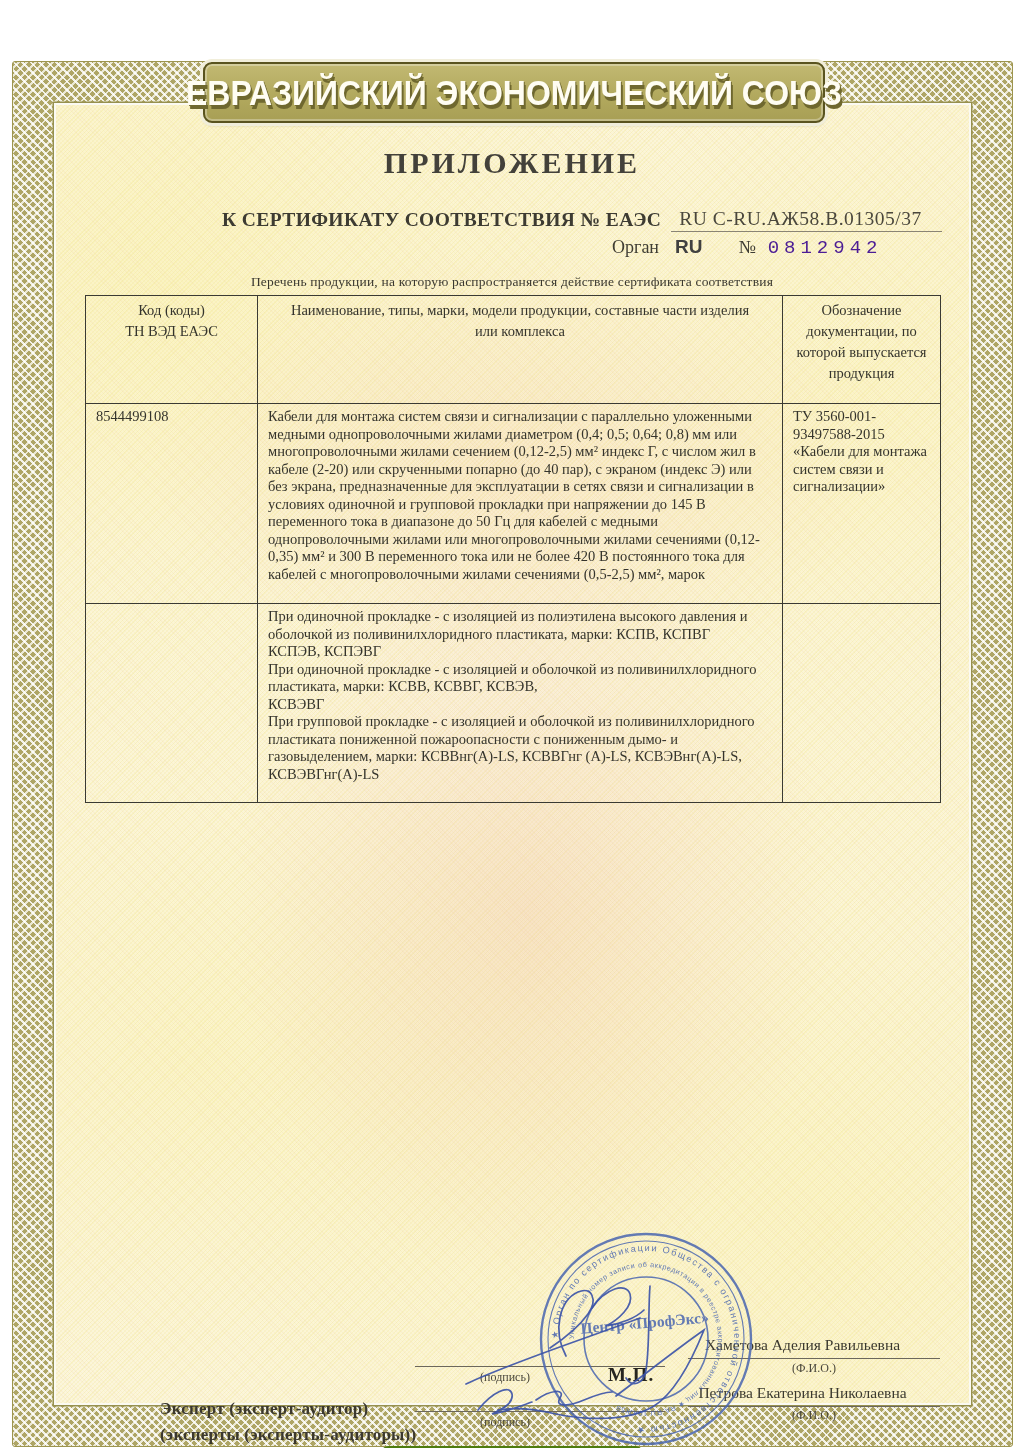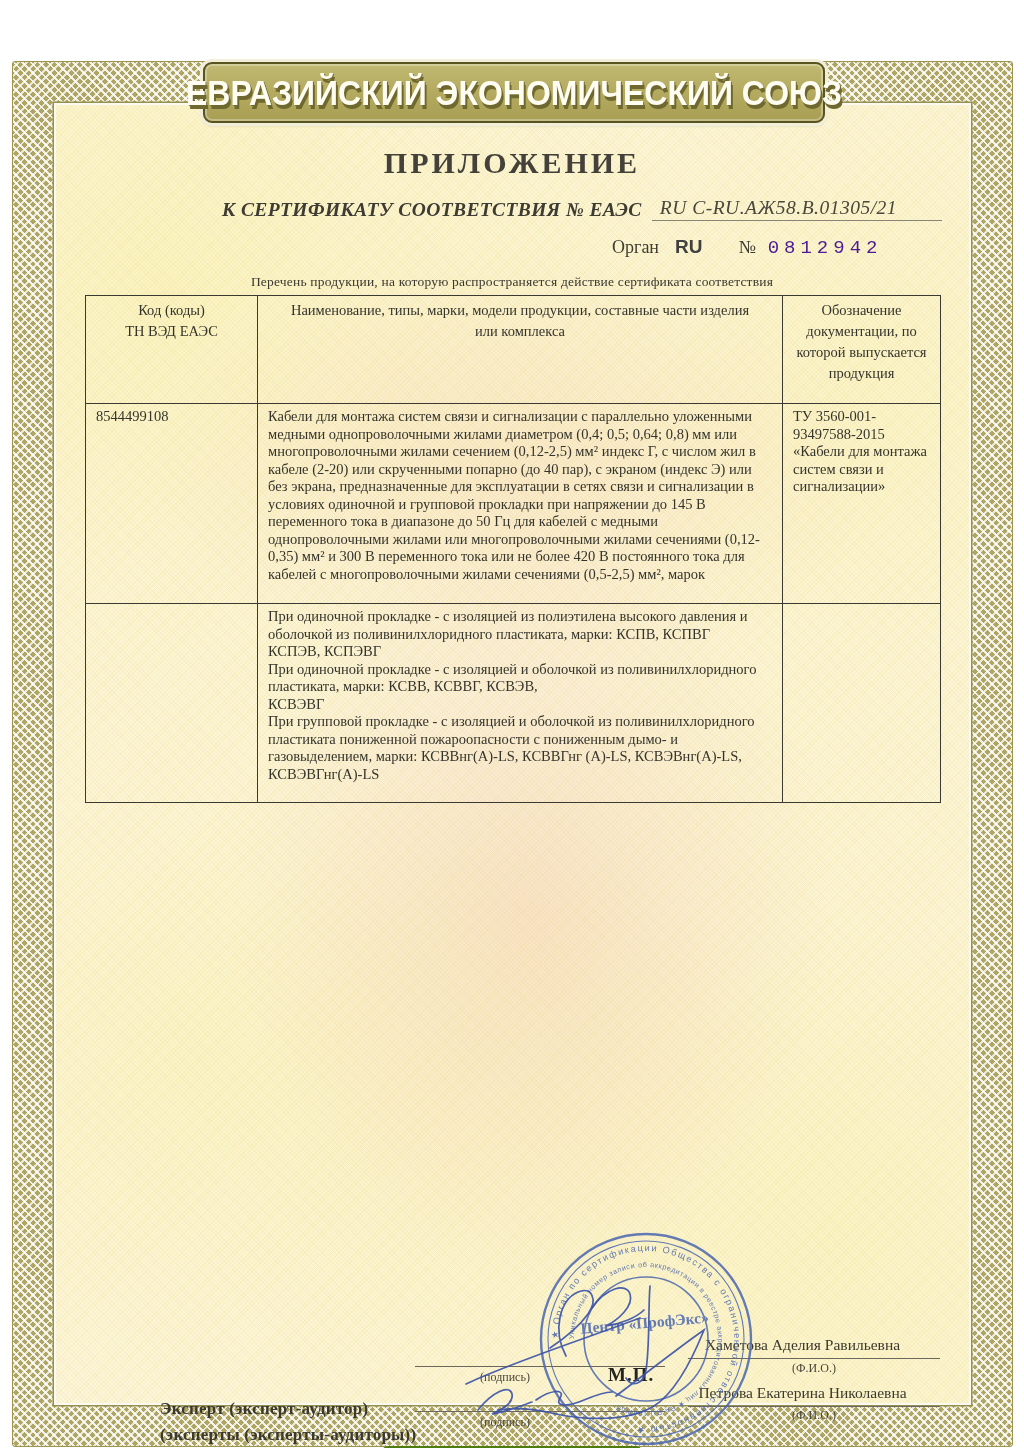--- a/index.html
+++ b/index.html
@@ -53,22 +53,22 @@
     letter-spacing:0px;white-space:nowrap;
     color:#fffdf2;
     text-shadow:1px 1px 0 #6f682f, 2px 3px 0 #6f682f;
     transform:scale(1.0,1.12);
   }
   .doc-title{
     left:0;right:0;top:98px;text-align:center;
     font-weight:bold;font-size:30px;letter-spacing:3px;color:#43413a;
   }
   .cert-line{
-    left:222px;right:82px;top:149px;
-    display:flex;align-items:flex-end;font-style:italic;
+    left:222px;right:82px;top:160px;
+    display:flex;align-items:center;
   }
   .cert-label{font-weight:bold;font-size:19.5px;letter-spacing:.4px;color:#3d3b32;white-space:nowrap;}
   .cert-number-wrap{flex:1;border-bottom:1.5px solid #8a8474;margin-left:10px;padding:0 0 1px 8px;}
   .cert-number{font-size:19.5px;color:#4a473c;letter-spacing:.5px;white-space:nowrap;}
   .series-line{left:612px;top:188px;display:flex;align-items:baseline;}
   .series-label{font-size:18px;color:#3f3d33;}
   .series-value{font-family:"Liberation Sans",sans-serif;font-weight:bold;font-size:19px;color:#404040;margin-left:16px;}
   .num-sign{font-size:18px;color:#3f3d33;margin-left:36px;}
   .blank-number{
     font-family:Liberation Mono, monospace;
@@ -139,21 +139,21 @@
   <div class="content"></div>
 
   <div class="banner">
     <span>ЕВРАЗИЙСКИЙ ЭКОНОМИЧЕСКИЙ СОЮЗ</span>
   </div>
 
   <div class="abs doc-title">ПРИЛОЖЕНИЕ</div>
 
   <div class="abs cert-line">
     <span class="cert-label">К СЕРТИФИКАТУ СООТВЕТСТВИЯ № ЕАЭС</span>
-    <span class="cert-number-wrap"><span class="cert-number">RU C-RU.АЖ58.В.01305/21</span></span>
+    <span class="cert-number-wrap"><span class="cert-number">RU C-RU.АЖ58.В.01305/37</span></span>
   </div>
 
   <div class="abs series-line">
     <span class="series-label">Орган</span>
     <span class="series-value">RU</span>
     <span class="num-sign">№</span>
     <span class="blank-number">0812942</span>
   </div>
 
   <div class="abs intro">Перечень продукции, на которую распространяется действие сертификата соответствия</div>

